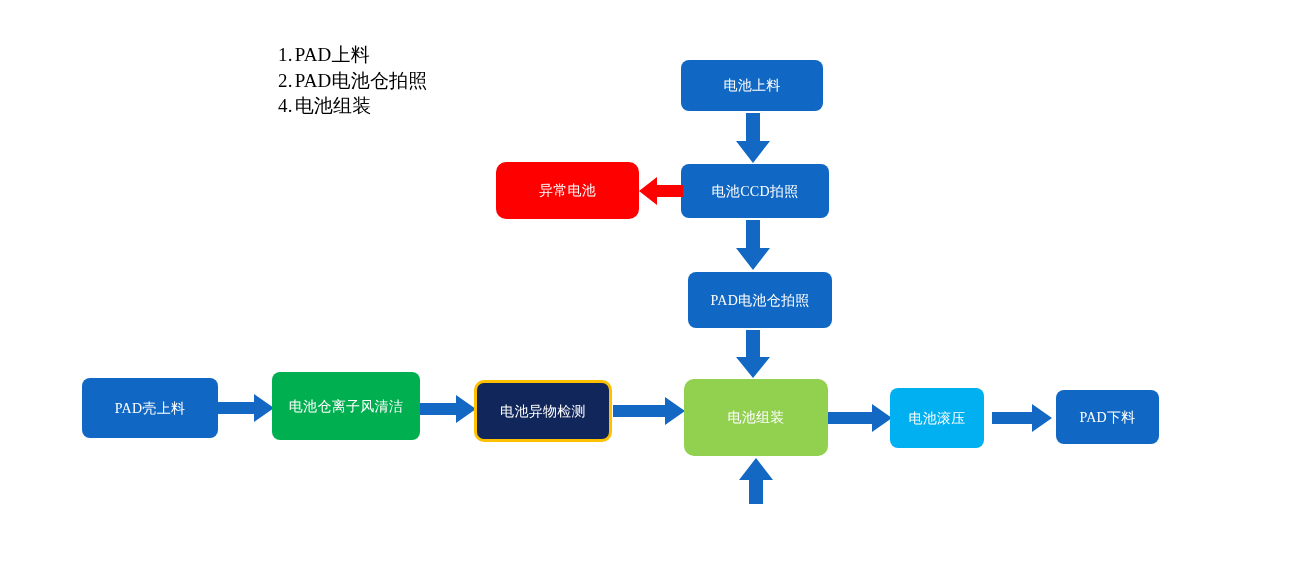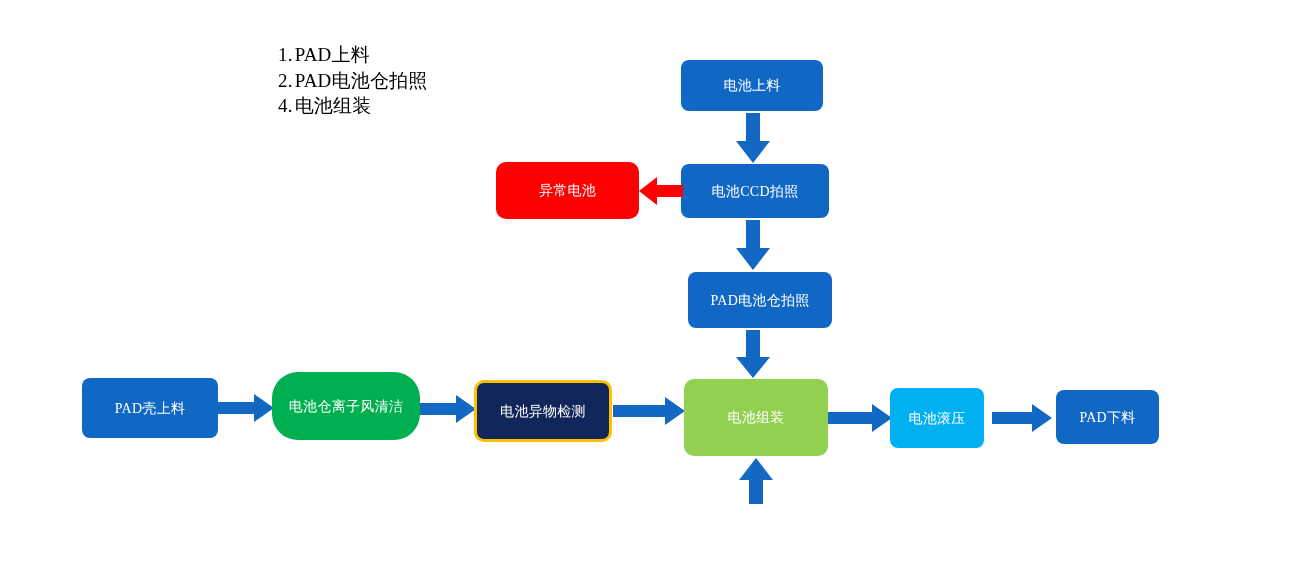--- a/index.html
+++ b/index.html
@@ -122,21 +122,21 @@
   <div class="node n-blue" style="left:82px; top:378px; width:136px; height:60px;">
     <span class="label">PAD壳上料</span>
   </div>
 
   <div class="arrow" style="left:218px; top:392px;">
     <svg width="56" height="32" viewBox="0 0 56 32">
       <polygon points="0,10 36,10 36,2 56,16 36,30 36,22 0,22" fill="#1268c3"></polygon>
     </svg>
   </div>
 
-  <div class="node n-green" style="left:272px; top:372px; width:148px; height:68px;border-radius:26px;">
+  <div class="node n-green" style="left:272px; top:372px; width:148px; height:68px;">
     <span class="label">电池仓离子风清洁</span>
   </div>
 
   <div class="arrow" style="left:420px; top:394px;">
     <svg width="56" height="30" viewBox="0 0 56 30">
       <polygon points="0,9 36,9 36,1 56,15 36,29 36,21 0,21" fill="#1268c3"></polygon>
     </svg>
   </div>
 
   <div class="node n-navy" style="left:474px; top:380px; width:138px; height:62px;">

